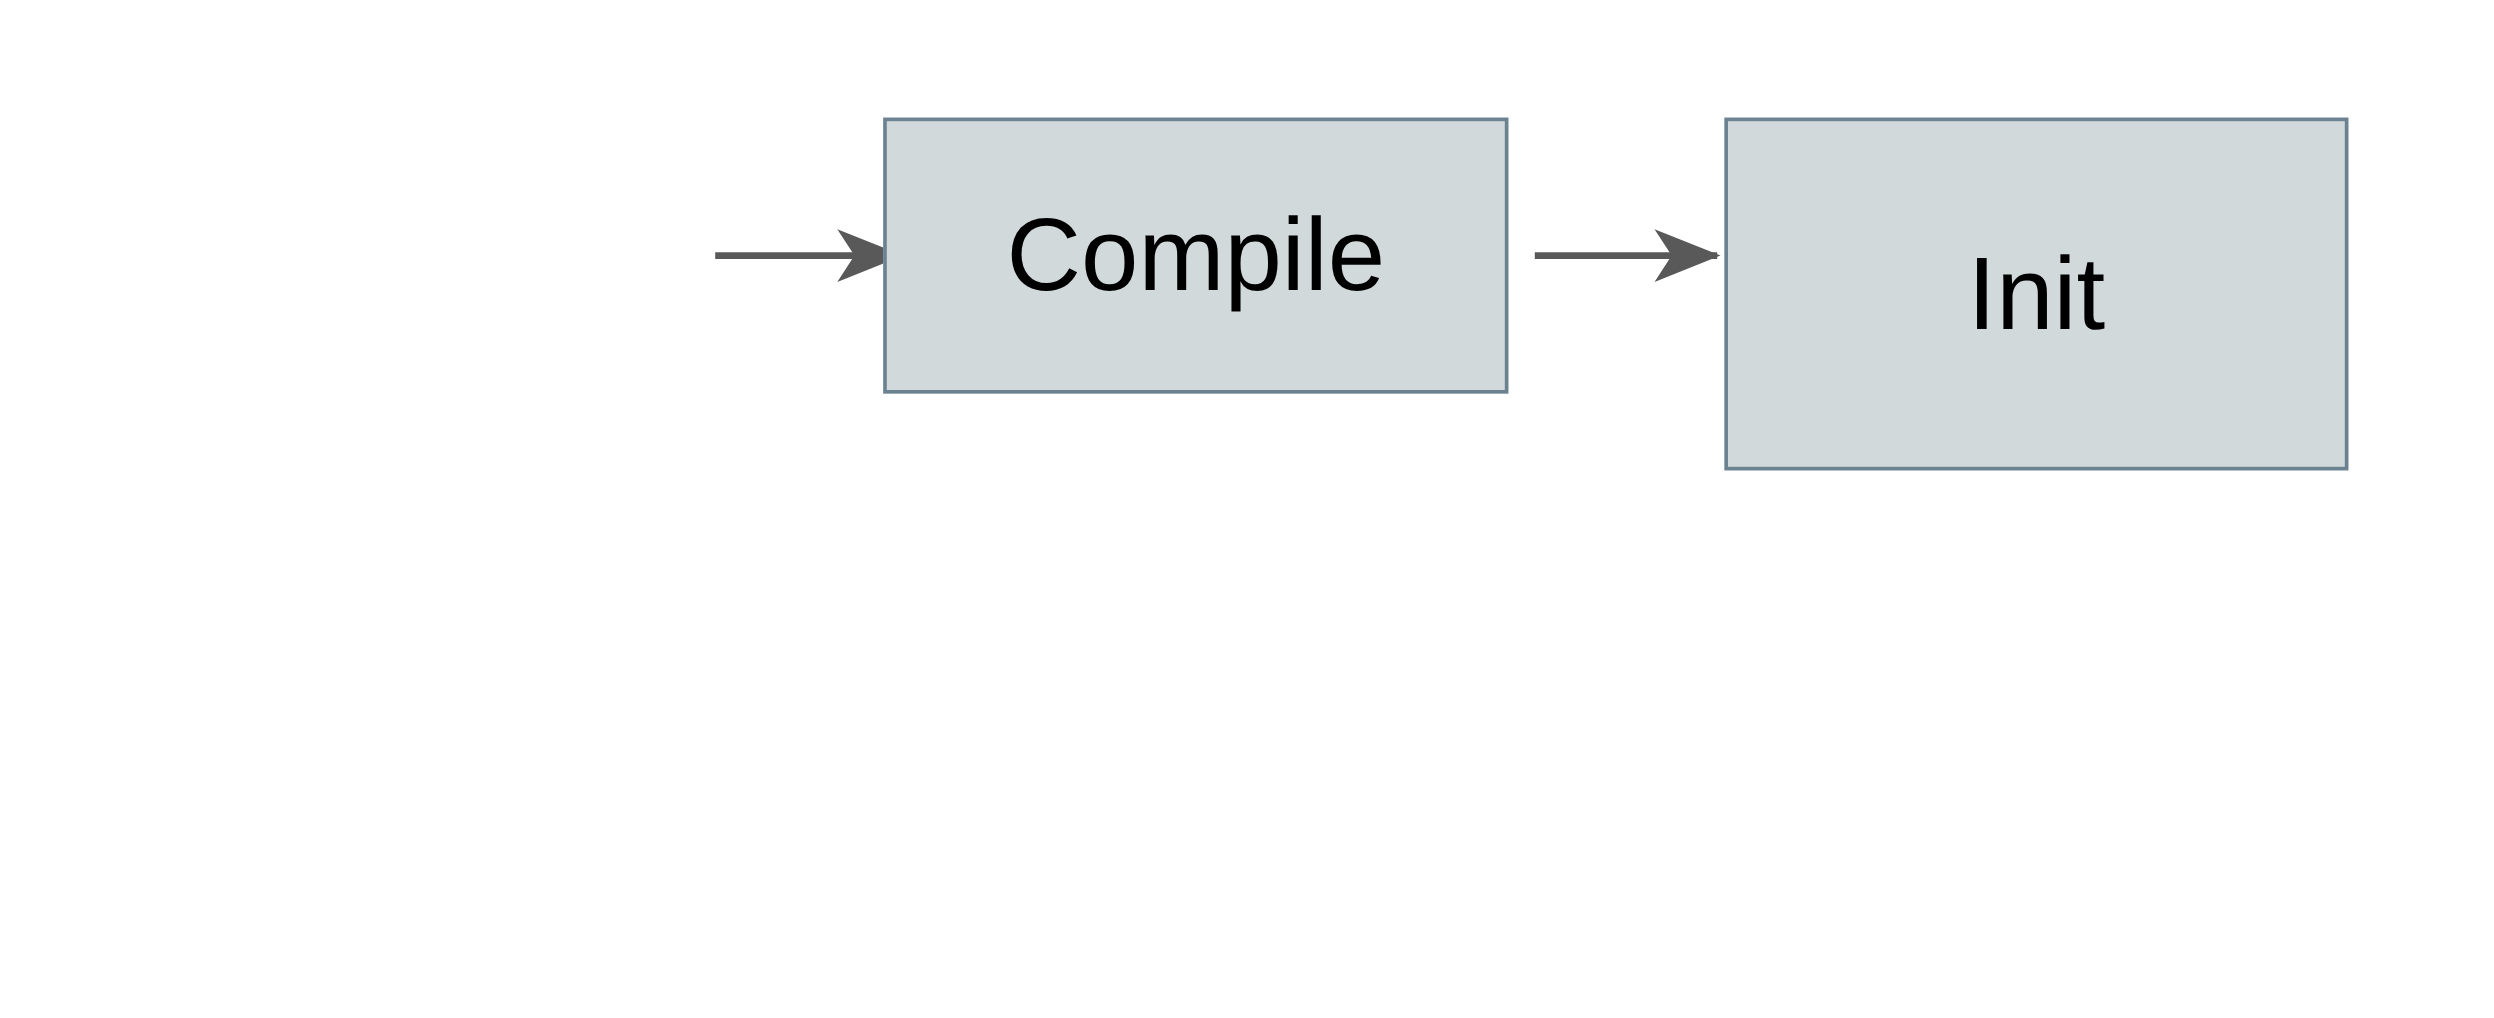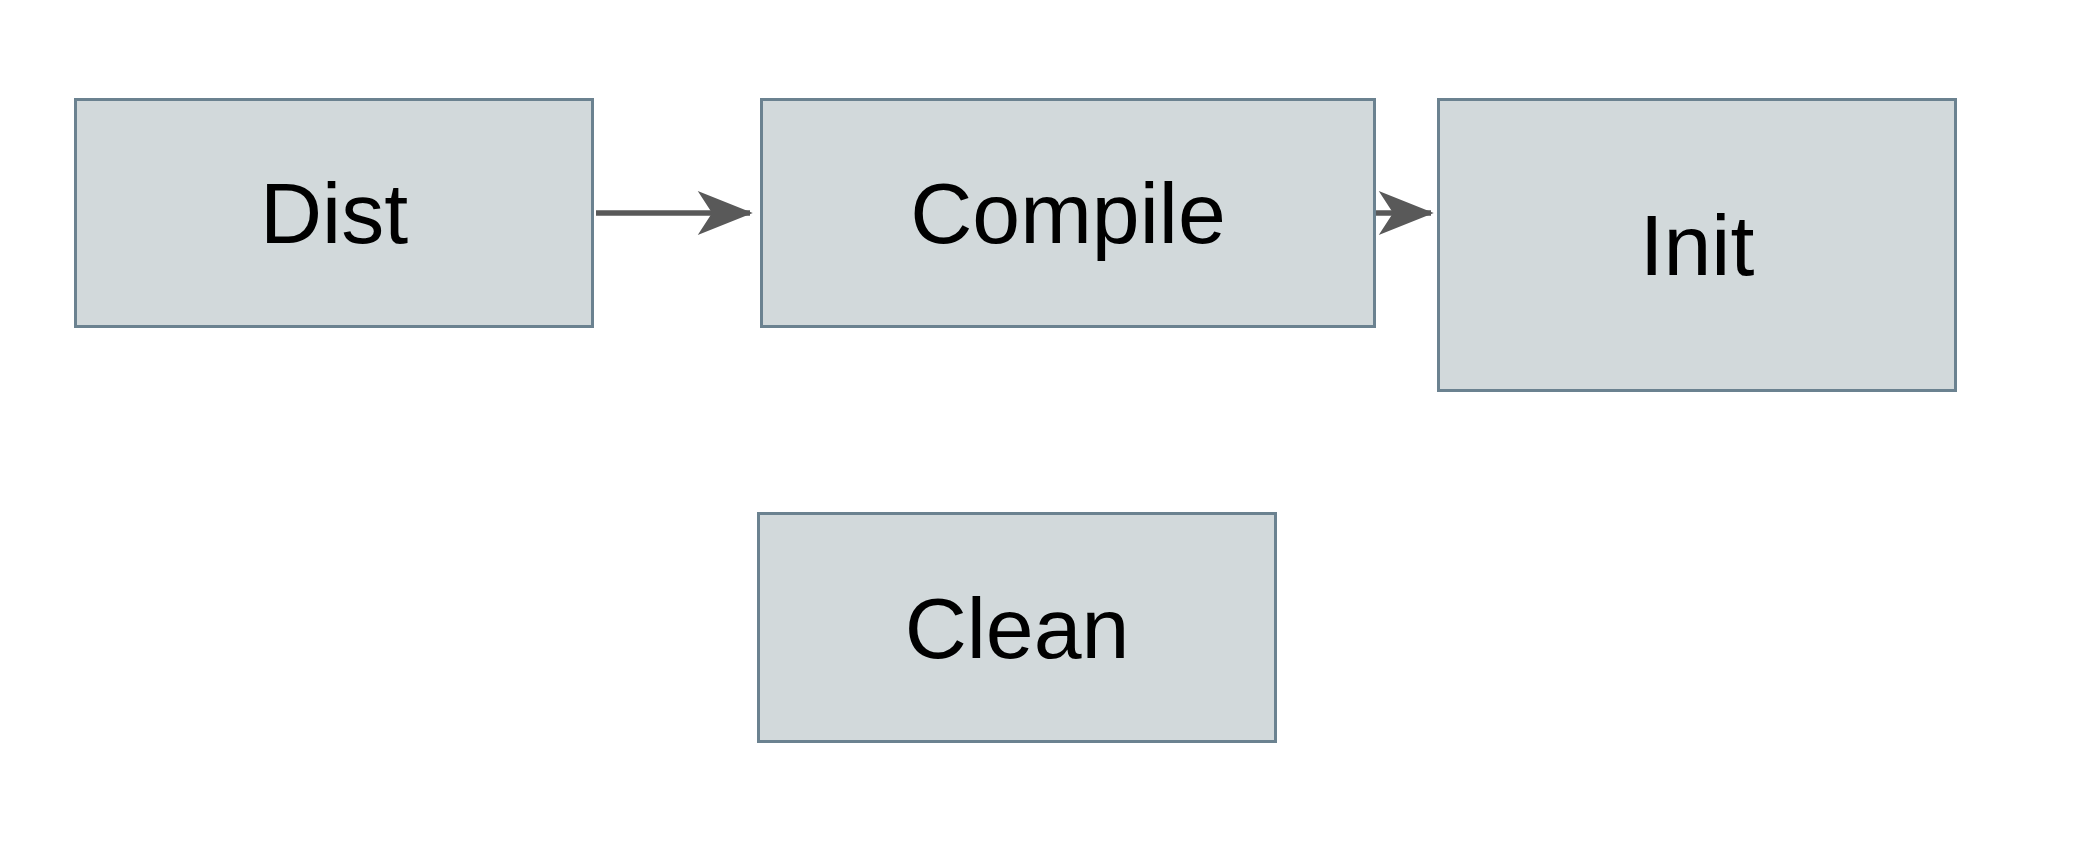--- a/index.html
+++ b/index.html
@@ -25,21 +25,21 @@
     justify-content: center;
   }
   .node-label {
     font-size: 86px;
     line-height: 1;
     color: var(--text, #000000);
     white-space: nowrap;
     user-select: none;
   }
   .node-dist    { left: 74px;   top: 98px;  width: 520px; height: 230px; }
-  .node-compile { left: 760px;  top: 98px;  width: 616px; height: 230px; }
+  .node-compile { left: 736px;  top: 98px;  width: 521px; height: 230px; }
   .node-init    { left: 1437px; top: 98px;  width: 520px; height: 294px; }
   .node-clean   { left: 757px;  top: 512px; width: 520px; height: 231px; }
   .edges-layer {
     position: absolute;
     left: 0; top: 0;
     width: 100%; height: 100%;
     pointer-events: none;
   }
   .edge-line {
     stroke: var(--arrow, #595959);
@@ -58,29 +58,23 @@
   <svg class="edges-layer" width="2078" height="848" viewBox="0 0 2078 848" xmlns="http://www.w3.org/2000/svg">
     <defs>
       <marker id="arrowhead" markerWidth="10.5" markerHeight="8" viewBox="0 0 10 8" refX="9.5" refY="4" orient="auto" markerUnits="strokeWidth">
         <path class="arrowhead-shape" d="M0,0 L10,4 L0,8 L2.6,4 Z"></path>
       </marker>
     </defs>
     <line class="edge-line" x1="596" y1="213" x2="750" y2="213" marker-end="url(#arrowhead)"></line>
     <line class="edge-line" x1="1279" y1="213" x2="1431" y2="213" marker-end="url(#arrowhead)"></line>
   </svg>
 
-  <div class="node node-dist">
-    <span class="node-label">Dist</span>
-  </div>
 
   <div class="node node-compile">
     <span class="node-label">Compile</span>
   </div>
 
   <div class="node node-init">
     <span class="node-label">Init</span>
   </div>
 
-  <div class="node node-clean">
-    <span class="node-label">Clean</span>
-  </div>
 
 </div>
 
 </body></html>

